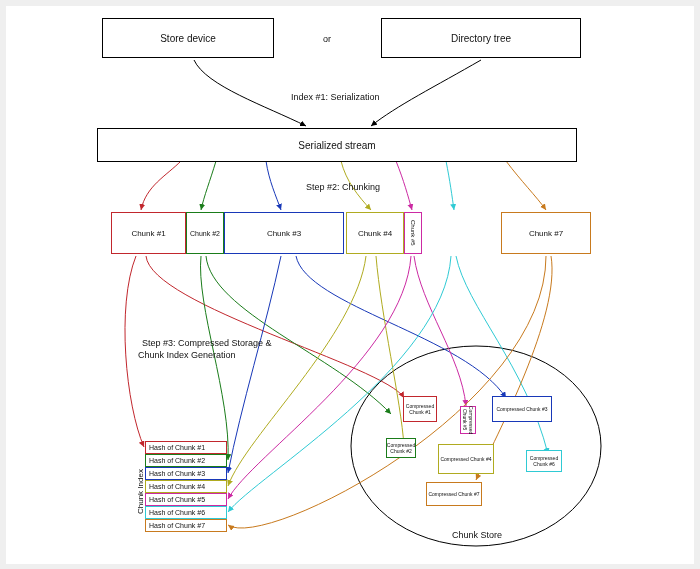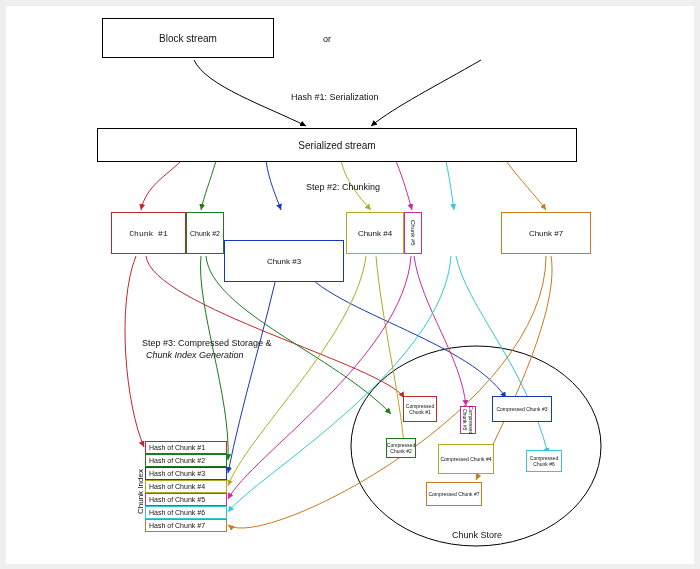--- a/index.html
+++ b/index.html
@@ -122,53 +122,56 @@
       <path d="M130,250 C110,300 120,400 138,441" stroke="#c1272d" fill="none" marker-end="url(#ah-r)"></path>
       <path d="M195,250 C190,300 225,390 222,454" stroke="#1a7c1a" fill="none" marker-end="url(#ah-g)"></path>
       <path d="M275,250 C260,320 235,400 222,467" stroke="#1838b8" fill="none" marker-end="url(#ah-bl)"></path>
       <path d="M360,250 C350,330 240,430 222,480" stroke="#b0ab20" fill="none" marker-end="url(#ah-y)"></path>
       <path d="M405,250 C398,350 245,450 222,493" stroke="#cc2aa3" fill="none" marker-end="url(#ah-m)"></path>
       <path d="M445,250 C438,360 250,470 222,506" stroke="#2fcad4" fill="none" marker-end="url(#ah-c)"></path>
       <path d="M540,250 C540,400 260,545 222,519" stroke="#c87a1e" fill="none" marker-end="url(#ah-o)"></path>
     </svg>
 
     <div class="box" style="left:96px;top:12px;width:172px;height:40px;">
-      <span>Block stream</span>
+      <span>Store device</span>
     </div>
     <div class="lbl" style="left:317px;top:28px;">or</div>
-
-    <div class="lbl" style="left:285px;top:86px;">Hash #1: Serialization</div>
+    <div class="box" style="left:375px;top:12px;width:200px;height:40px;">
+      <span>Directory tree</span>
+    </div>
+
+    <div class="lbl" style="left:285px;top:86px;">Index #1: Serialization</div>
 
     <div class="box" style="left:91px;top:122px;width:480px;height:34px;">
       <span>Serialized stream</span>
     </div>
 
     <div class="lbl" style="left:300px;top:176px;">Step #2: Chunking</div>
 
-    <div class="box" style="left:105px;top:206px;width:75px;height:42px;border-color:#c1272d;font-family:Liberation Mono, monospace;">
+    <div class="box" style="left:105px;top:206px;width:75px;height:42px;border-color:#c1272d;">
       <span style="font-size:8px;">Chunk #1</span>
     </div>
     <div class="box" style="left:180px;top:206px;width:38px;height:42px;border-color:#1a7c1a;">
       <span style="font-size:7px;">Chunk #2</span>
     </div>
-    <div class="box" style="left:218px;top:206px;width:120px;height:42px;border-color:#1838b8;margin-top:28px;">
+    <div class="box" style="left:218px;top:206px;width:120px;height:42px;border-color:#1838b8;">
       <span style="font-size:8px;">Chunk #3</span>
     </div>
     <div class="box" style="left:340px;top:206px;width:58px;height:42px;border-color:#b0ab20;text-align:center;">
       <span style="font-size:8px;">Chunk #4</span>
     </div>
     <div class="box" style="left:398px;top:206px;width:18px;height:42px;border-color:#cc2aa3;">
       <span style="font-size:6px;writing-mode:vertical-rl;">Chunk #5</span>
     </div>
     <div class="box" style="left:495px;top:206px;width:90px;height:42px;border-color:#c87a1e;">
       <span style="font-size:8px;">Chunk #7</span>
     </div>
 
     <div class="lbl" style="left:136px;top:332px;">Step #3: Compressed Storage &amp;</div>
-    <div class="lbl" style="left:140px;top:344px;font-style:italic;">Chunk Index Generation</div>
+    <div class="lbl" style="left:132px;top:344px;">Chunk Index Generation</div>
 
     <div class="box tiny" style="left:397px;top:390px;width:34px;height:26px;border-color:#c1272d;">
       <span>Compressed Chunk #1</span>
     </div>
     <div class="box tiny" style="left:380px;top:432px;width:30px;height:20px;border-color:#1a7c1a;">
       <span>Compressed Chunk #2</span>
     </div>
     <div class="box tiny" style="left:486px;top:390px;width:60px;height:26px;border-color:#1838b8;">
       <span>Compressed Chunk #3</span>
     </div>

